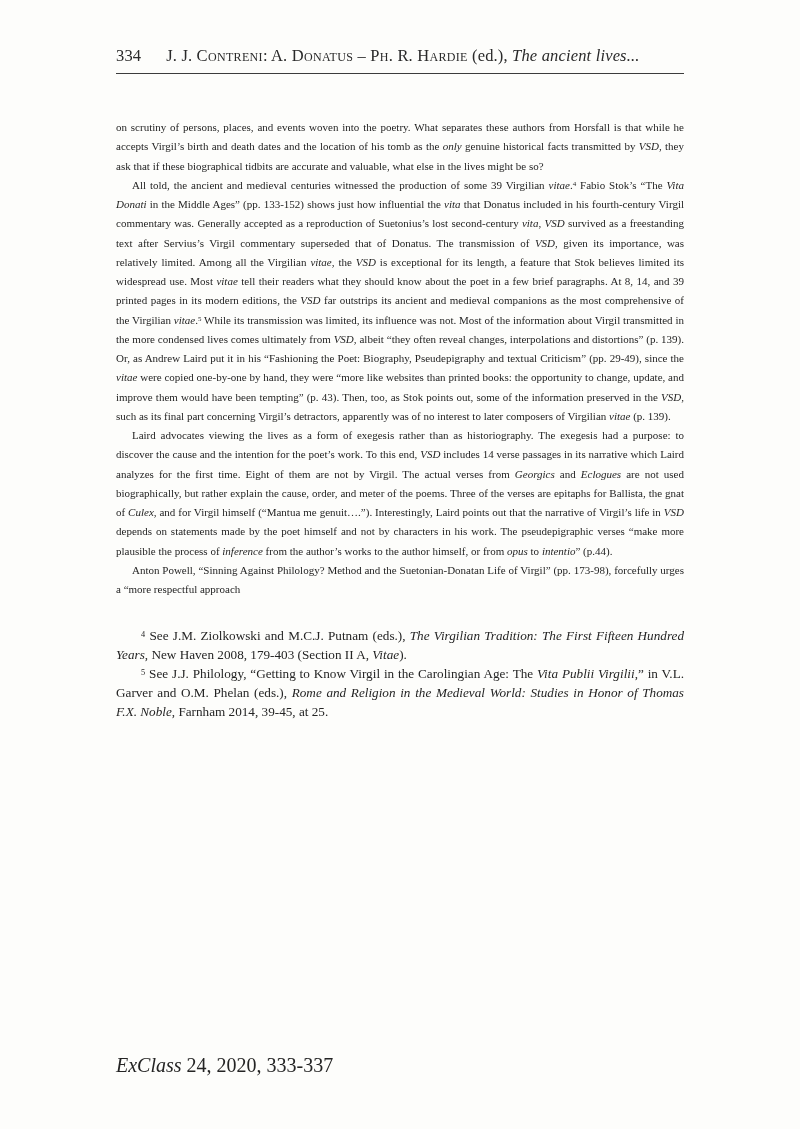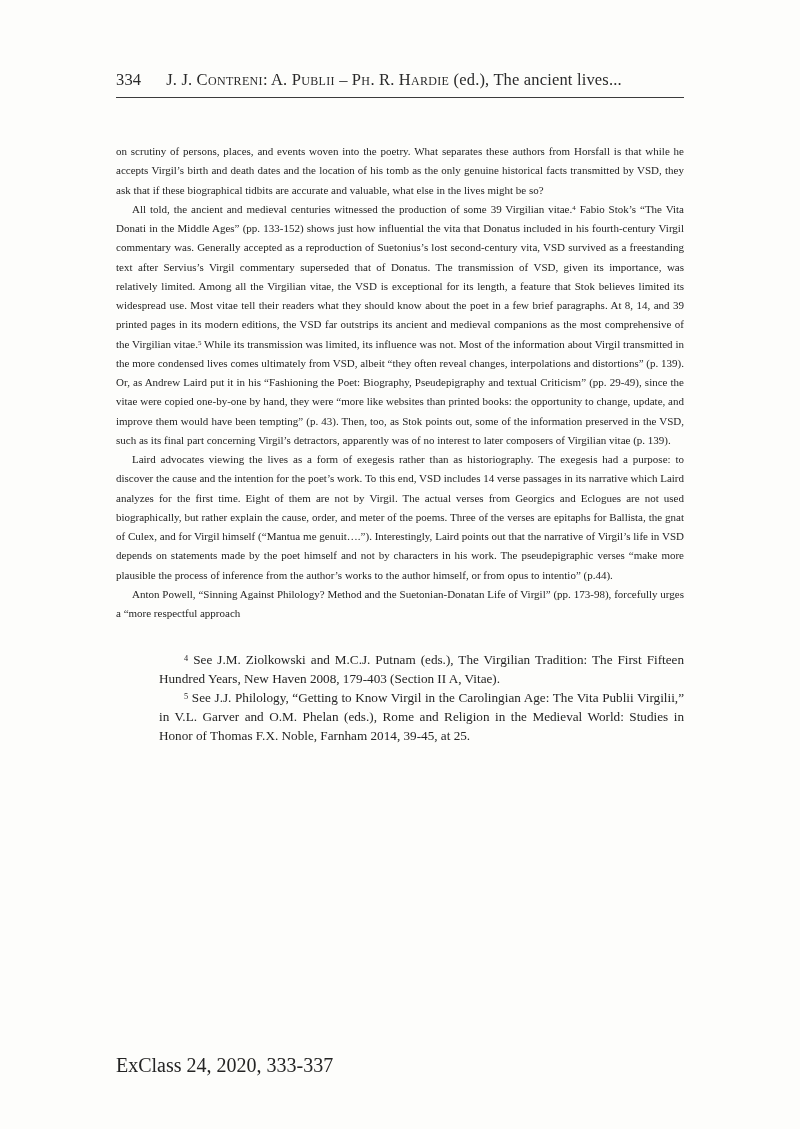--- a/index.html
+++ b/index.html
@@ -21,51 +21,50 @@
     right: 116px;
     top: 46px;
   }
   .page-header {
     display: flex;
     align-items: baseline;
     font-size: 16.5px;
     color: #2a2a2a;
     letter-spacing: 0.01em;
   }
-  .page-number { margin-right: 25px; margin-top: 24px; }
+  .page-number { margin-right: 25px; }
   .header-rule {
     border: 0;
     border-bottom: 1.4px solid #3c3c3c;
     margin: 7px 0 0 0;
   }
   .body-text {
     margin-top: 44px;
     font-size: 11px;
     line-height: 19.25px;
     text-align: justify;
     color: #242424;
   }
   .para { margin: 0; }
   .para.indent { text-indent: 1.45em; }
-  .it { }
+  .it { font-style: italic; }
   .sc { font-variant: small-caps; letter-spacing: 0.02em; }
   sup {
     font-size: 0.63em;
     vertical-align: baseline;
     position: relative;
     top: -0.42em;
     line-height: 0;
   }
   .footnotes {
     margin-top: 27px;
     font-size: 13.2px;
     line-height: 19px;
     text-align: justify;
     color: #242424;
-    margin-left: 43px;
   }
   .footnote { margin: 0; text-indent: 1.9em; }
   .page-footer {
     position: absolute;
     left: 116px;
     right: 116px;
     top: 1054px;
     display: flex;
     justify-content: space-between;
     align-items: baseline;
@@ -75,21 +74,21 @@
   .doi-link { color: inherit; text-decoration: none; }
 </style>
 </head>
 <body>
 
 <div class="page">
   <div class="content">
 
     <header class="page-header">
       <span class="page-number">334</span>
-      <span class="running-title"><span>J. J. </span><span class="sc">Contreni</span><span>: A. </span><span class="sc">Publii</span><span> – </span><span class="sc">Ph</span><span>. R. </span><span class="sc">Hardie</span><span> (ed.), </span><span class="it">The ancient lives...</span></span>
+      <span class="running-title"><span>J. J. </span><span class="sc">Contreni</span><span>: A. </span><span class="sc">Donatus</span><span> – </span><span class="sc">Ph</span><span>. R. </span><span class="sc">Hardie</span><span> (ed.), </span><span class="it">The ancient lives...</span></span>
     </header>
     <hr class="header-rule">
 
     <main class="body-text">
 
     <p class="para"><span>on scrutiny of persons, places, and events woven into the poetry. What separates these authors from Horsfall is that while he accepts Virgil’s birth and death dates and the location of his tomb as the </span><span class="it">only</span><span> genuine historical facts transmitted by </span><span class="it">VSD</span><span>, they ask that if these biographical tidbits are accurate and valuable, what else in the lives might be so?</span></p>
         <p class="para indent"><span>All told, the ancient and medieval centuries witnessed the production of some 39 Virgilian </span><span class="it">vitae</span><span>.</span><sup>4</sup><span> Fabio Stok’s “The </span><span class="it">Vita Donati</span><span> in the Middle Ages” (pp. 133-152) shows just how influential the </span><span class="it">vita</span><span> that Donatus included in his fourth-century Virgil commentary was. Generally accepted as a reproduction of Suetonius’s lost second-century </span><span class="it">vita</span><span>, </span><span class="it">VSD</span><span> survived as a freestanding text after Servius’s Virgil commentary superseded that of Donatus. The transmission of </span><span class="it">VSD</span><span>, given its importance, was relatively limited. Among all the Virgilian </span><span class="it">vitae</span><span>, the </span><span class="it">VSD</span><span> is exceptional for its length, a feature that Stok believes limited its widespread use. Most </span><span class="it">vitae</span><span> tell their readers what they should know about the poet in a few brief paragraphs. At 8, 14, and 39 printed pages in its modern editions, the </span><span class="it">VSD</span><span> far outstrips its ancient and medieval companions as the most comprehensive of the Virgilian </span><span class="it">vitae</span><span>.</span><sup>5</sup><span> While its transmission was limited, its influence was not. Most of the information about Virgil transmitted in the more condensed lives comes ultimately from </span><span class="it">VSD</span><span>, albeit “they often reveal changes, interpolations and distortions” (p. 139). Or, as Andrew Laird put it in his “Fashioning the Poet: Biography, Pseudepigraphy and textual Criticism” (pp. 29-49), since the </span><span class="it">vitae</span><span> were copied one-by-one by hand, they were “more like websites than printed books: the opportunity to change, update, and improve them would have been tempting” (p. 43). Then, too, as Stok points out, some of the information preserved in the </span><span class="it">VSD</span><span>, such as its final part concerning Virgil’s detractors, apparently was of no interest to later composers of Virgilian </span><span class="it">vitae</span><span> (p. 139).</span></p>
         <p class="para indent"><span>Laird advocates viewing the lives as a form of exegesis rather than as historiography. The exegesis had a purpose: to discover the cause and the intention for the poet’s work. To this end, </span><span class="it">VSD</span><span> includes 14 verse passages in its narrative which Laird analyzes for the first time. Eight of them are not by Virgil. The actual verses from </span><span class="it">Georgics</span><span> and </span><span class="it">Eclogues</span><span> are not used biographically, but rather explain the cause, order, and meter of the poems. Three of the verses are epitaphs for Ballista, the gnat of </span><span class="it">Culex</span><span>, and for Virgil himself (“Mantua me genuit….”). Interestingly, Laird points out that the narrative of Virgil’s life in </span><span class="it">VSD</span><span> depends on statements made by the poet himself and not by characters in his work. The pseudepigraphic verses “make more plausible the process of </span><span class="it">inference</span><span> from the author’s works to the author himself, or from </span><span class="it">opus</span><span> to </span><span class="it">intentio</span><span>” (p.44).</span></p>
         <p class="para indent"><span>Anton Powell, “Sinning Against Philology? Method and the Suetonian-Donatan Life of Virgil” (pp. 173-98), forcefully urges a “more respectful approach</span></p>
       </main>

